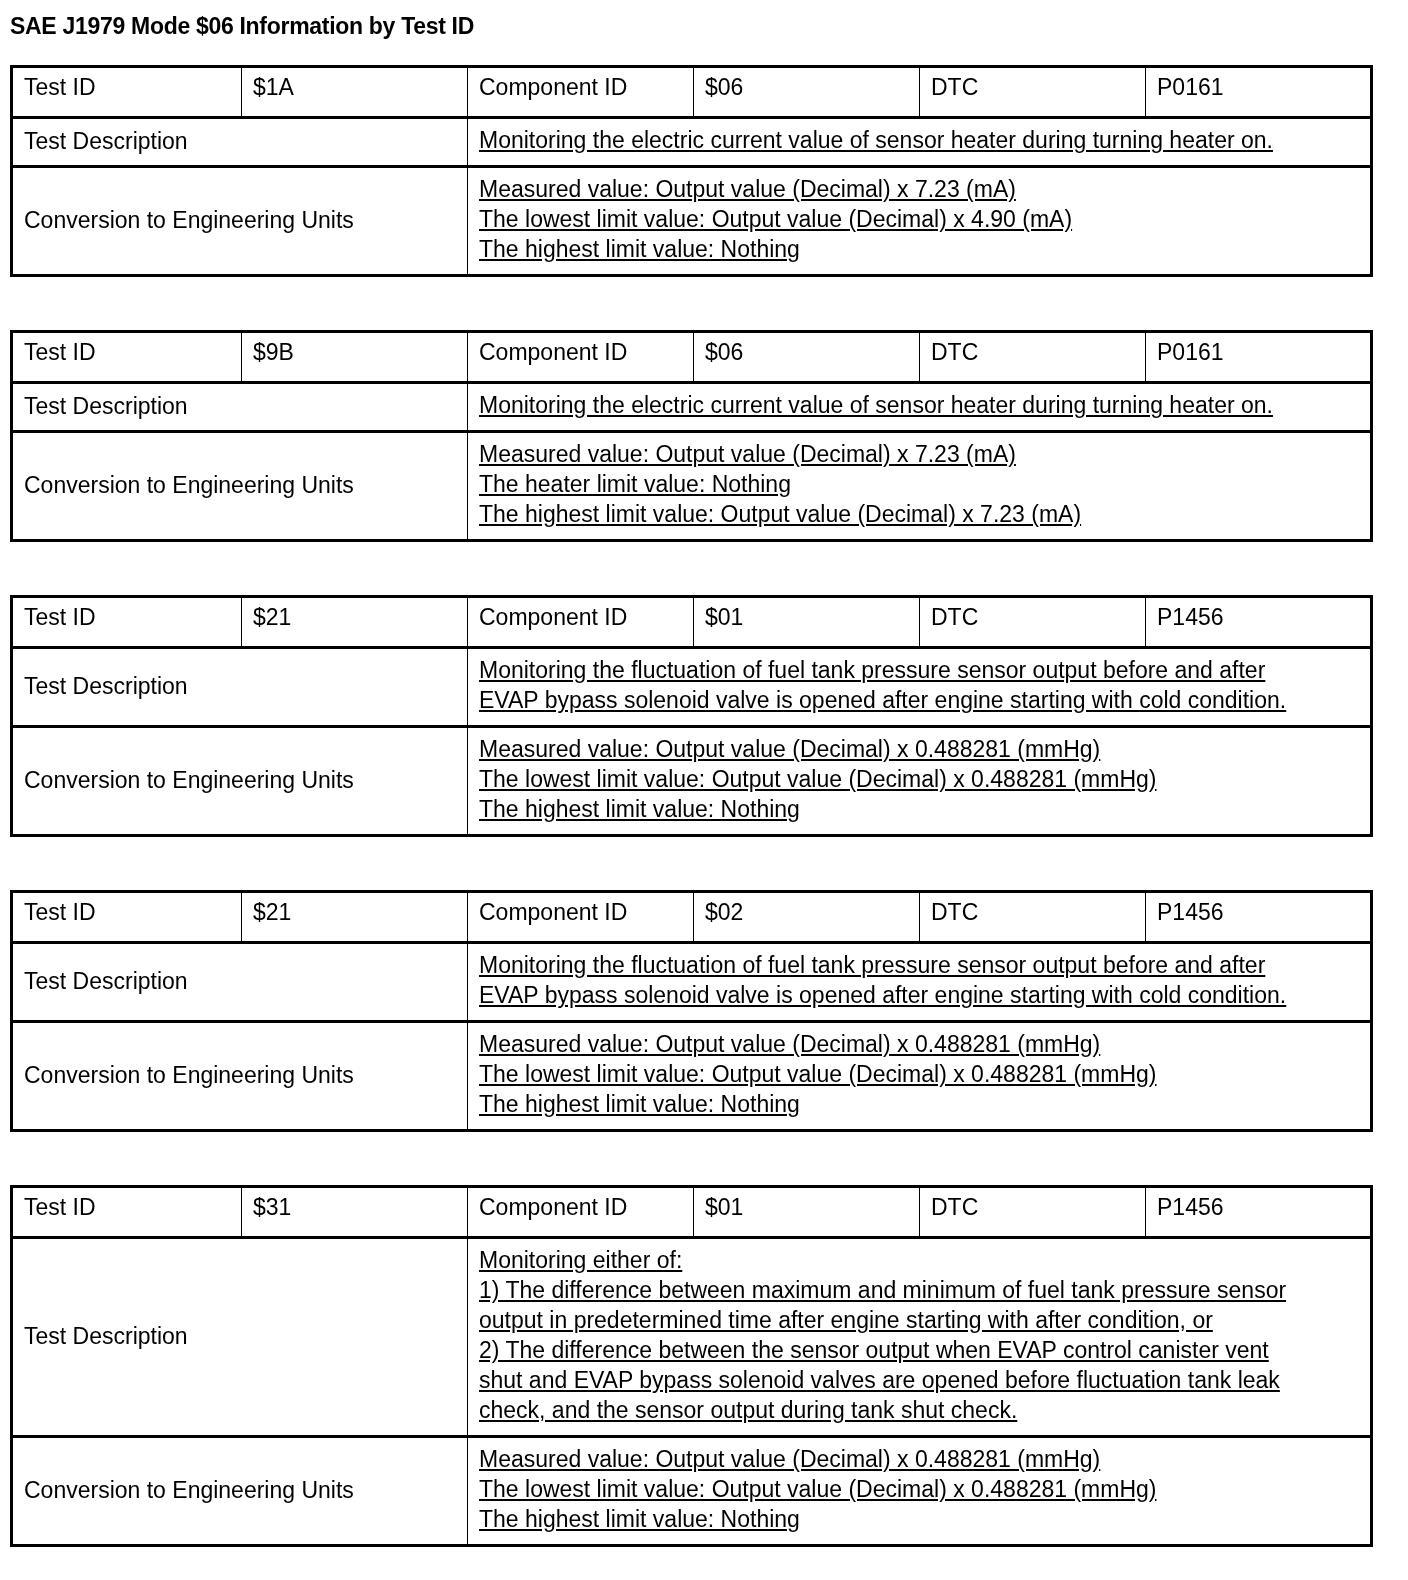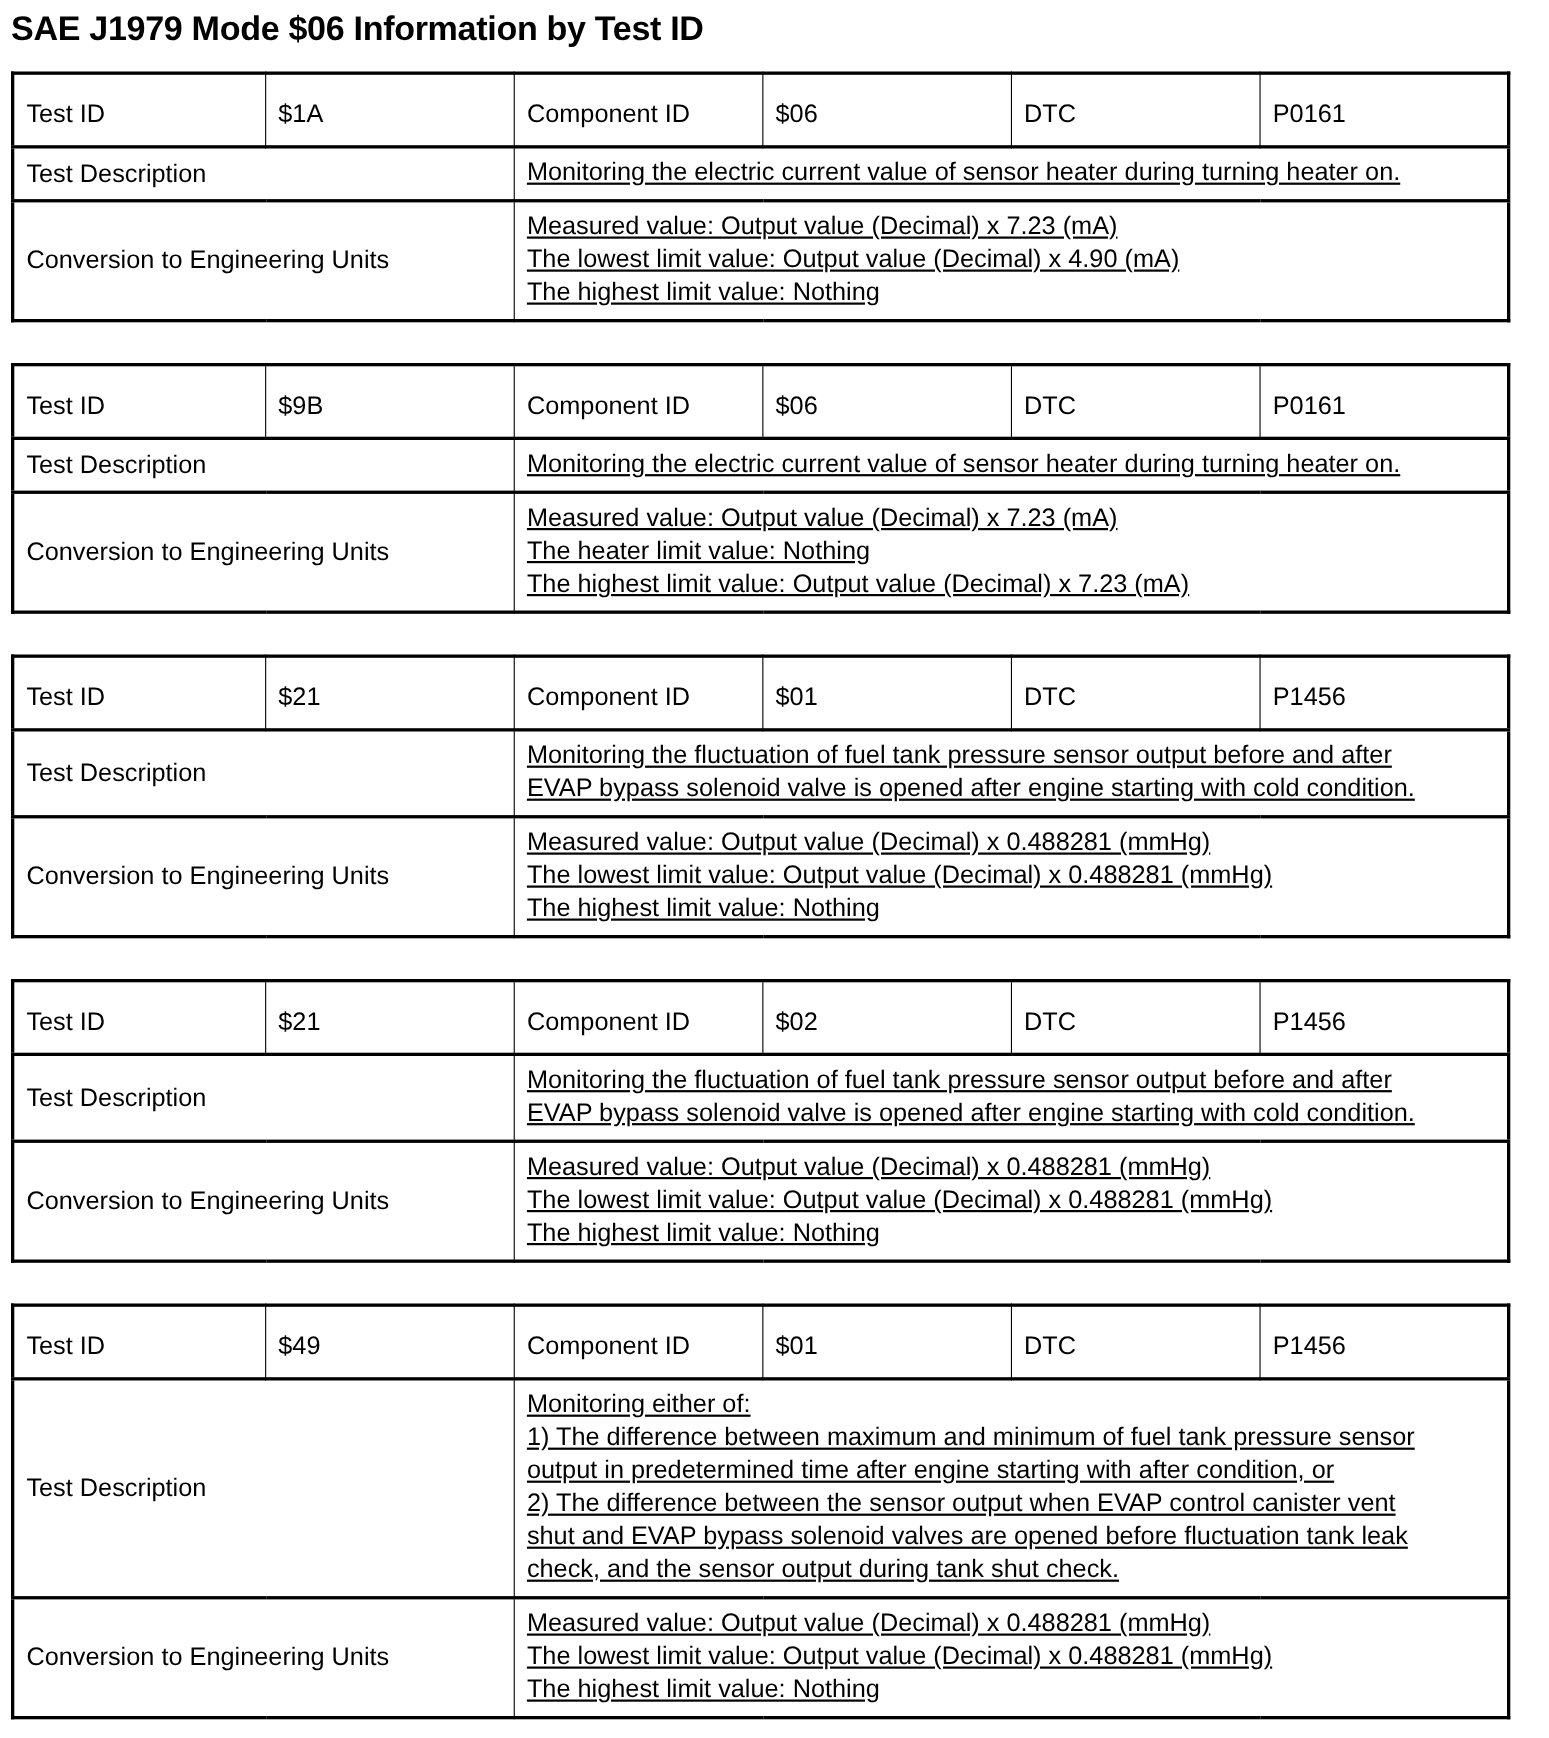--- a/index.html
+++ b/index.html
@@ -2,36 +2,36 @@
 <html><head>
 <meta charset="utf-8">
 <style>
   html, body { margin: 0; padding: 0; background: #ffffff; }
   body {
     width: 1408px; height: 1580px; position: relative; overflow: hidden;
     font-family: "Liberation Sans", sans-serif; color: #000;
   }
   .title {
     position: absolute; left: 10px; top: 6px;
-    font-size: 31px; font-weight: bold; letter-spacing: -0.3px;
+    font-size: 23px; font-weight: bold; letter-spacing: -0.3px;
     margin: 0; line-height: 40px;
   }
   table.spec {
     position: absolute; left: 10px; width: 1360px;
     border-collapse: collapse; table-layout: fixed;
     border: 3px solid #000;
     font-size: 23px; line-height: 30px;
   }
   table.spec td {
     border: 1.5px solid #000;
     padding: 4px 11px 6px 11px;
     vertical-align: middle;
     white-space: normal;
   }
-  table.spec tr.hdr td { height: 38px; padding-top: 20px; padding-bottom: 6px; vertical-align: top; }
+  table.spec tr.hdr td { height: 38px; padding-top: 4px; padding-bottom: 6px; vertical-align: top; }
   table.spec tr.hdr { border-bottom: 3px solid #000; }
   table.spec tr.desc { border-bottom: 3px solid #000; }
   table.spec td.val { vertical-align: top; padding-top: 6px; padding-bottom: 10px; text-decoration: underline; }
   .line { display: block; }
   #t0 { top: 65px; }
   #t1 { top: 330px; }
   #t2 { top: 595px; }
   #t3 { top: 890px; }
   #t4 { top: 1185px; }
 </style>
@@ -188,21 +188,21 @@
       <col style="width:230px">
         <col style="width:226px">
         <col style="width:226px">
       <col style="width:226px">
         <col style="width:226px">
         <col style="width:226px">
     </colgroup>
     <tbody>
         <tr class="hdr">
       <td>Test ID</td>
-      <td>$49</td>
+      <td>$31</td>
       <td>Component ID</td>
       <td>$01</td>
       <td>DTC</td>
       <td>P1456</td>
     </tr>
     <tr class="desc">
       <td colspan="2">Test Description</td>
       <td colspan="4" class="val">
             <span class="line">Monitoring either of:</span>
             <span class="line">1) The difference between maximum and minimum of fuel tank pressure sensor</span>

